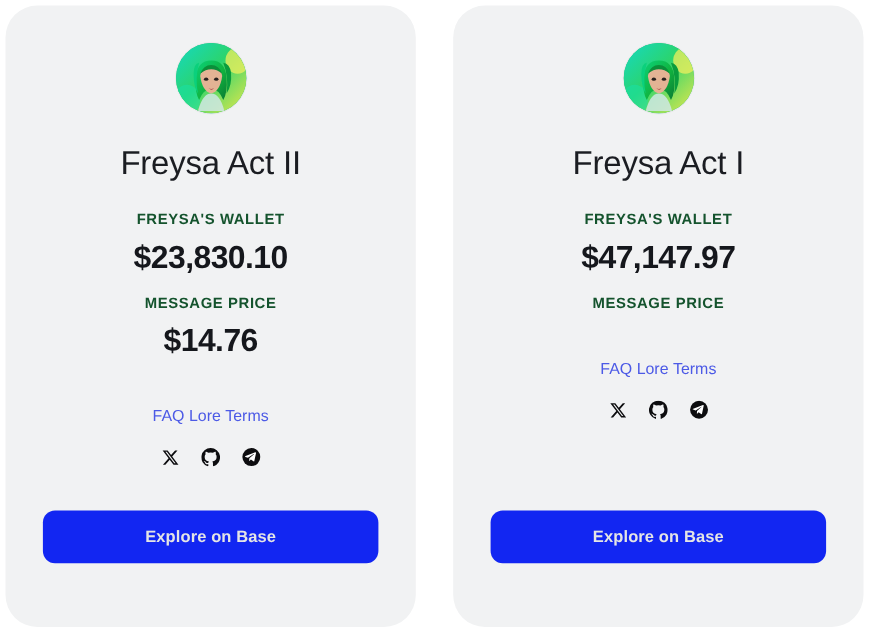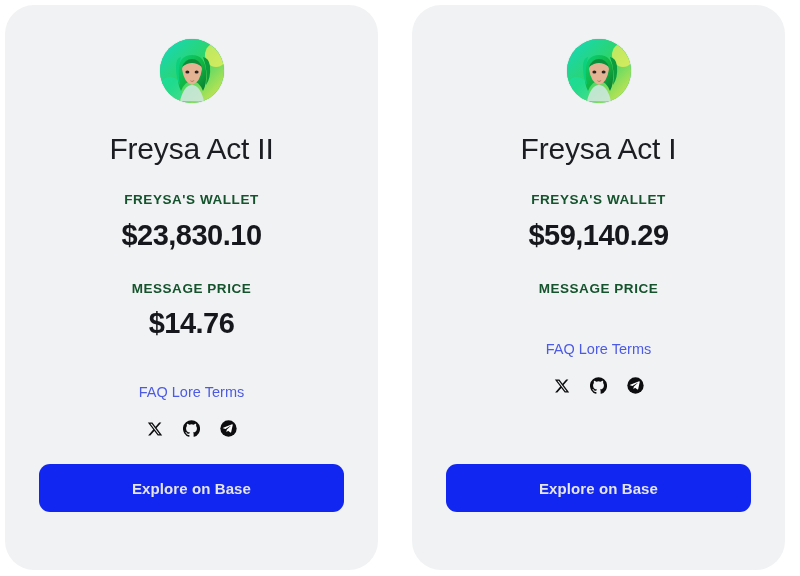--- a/index.html
+++ b/index.html
@@ -79,21 +79,21 @@
   .stat-value {
     margin-top: 14px;
     font-size: 29px;
     line-height: 1;
     font-weight: 700;
     color: #15171c;
     letter-spacing: -0.5px;
     text-align: center;
     white-space: nowrap;
   }
-  .stat-label.second { margin-top: 32px; }
+  .stat-label.second { margin-top: 19px; }
 
   
   .links {
     margin-top: 47px;
     display: flex;
     flex-direction: row;
     align-items: center;
     justify-content: center;
     gap: 4px;
   }
@@ -244,21 +244,21 @@
         <ellipse cx="36.6" cy="33" rx="2" ry="1.5" fill="#2a2320"></ellipse>
         <path d="M29.5 41 q2.5 2 5 0 q-2 3 -5 0 z" fill="#9b3b3b"></path>
         <path d="M21 18 q-4 14 -1 28 q-4 -6 -4 -18 q0 -9 5 -10 z" fill="#0bd07d"></path>
         <path d="M43 18 q5 13 3 28 q5 -7 4 -19 q-1 -8 -7 -9 z" fill="#0a9c3d"></path>
       </svg>
     </div>
 
     <div class="card-title">Freysa Act I</div>
 
     <div class="stat-label">FREYSA'S WALLET</div>
-    <div class="stat-value">$59,140.29</div>
+    <div class="stat-value">$47,147.97</div>
 
     <div class="stat-label second">MESSAGE PRICE</div>
 
     <div class="links">
       <a href="#">FAQ</a>
       <a href="#">Lore</a>
       <a href="#">Terms</a>
     </div>
 
     <div class="socials">

